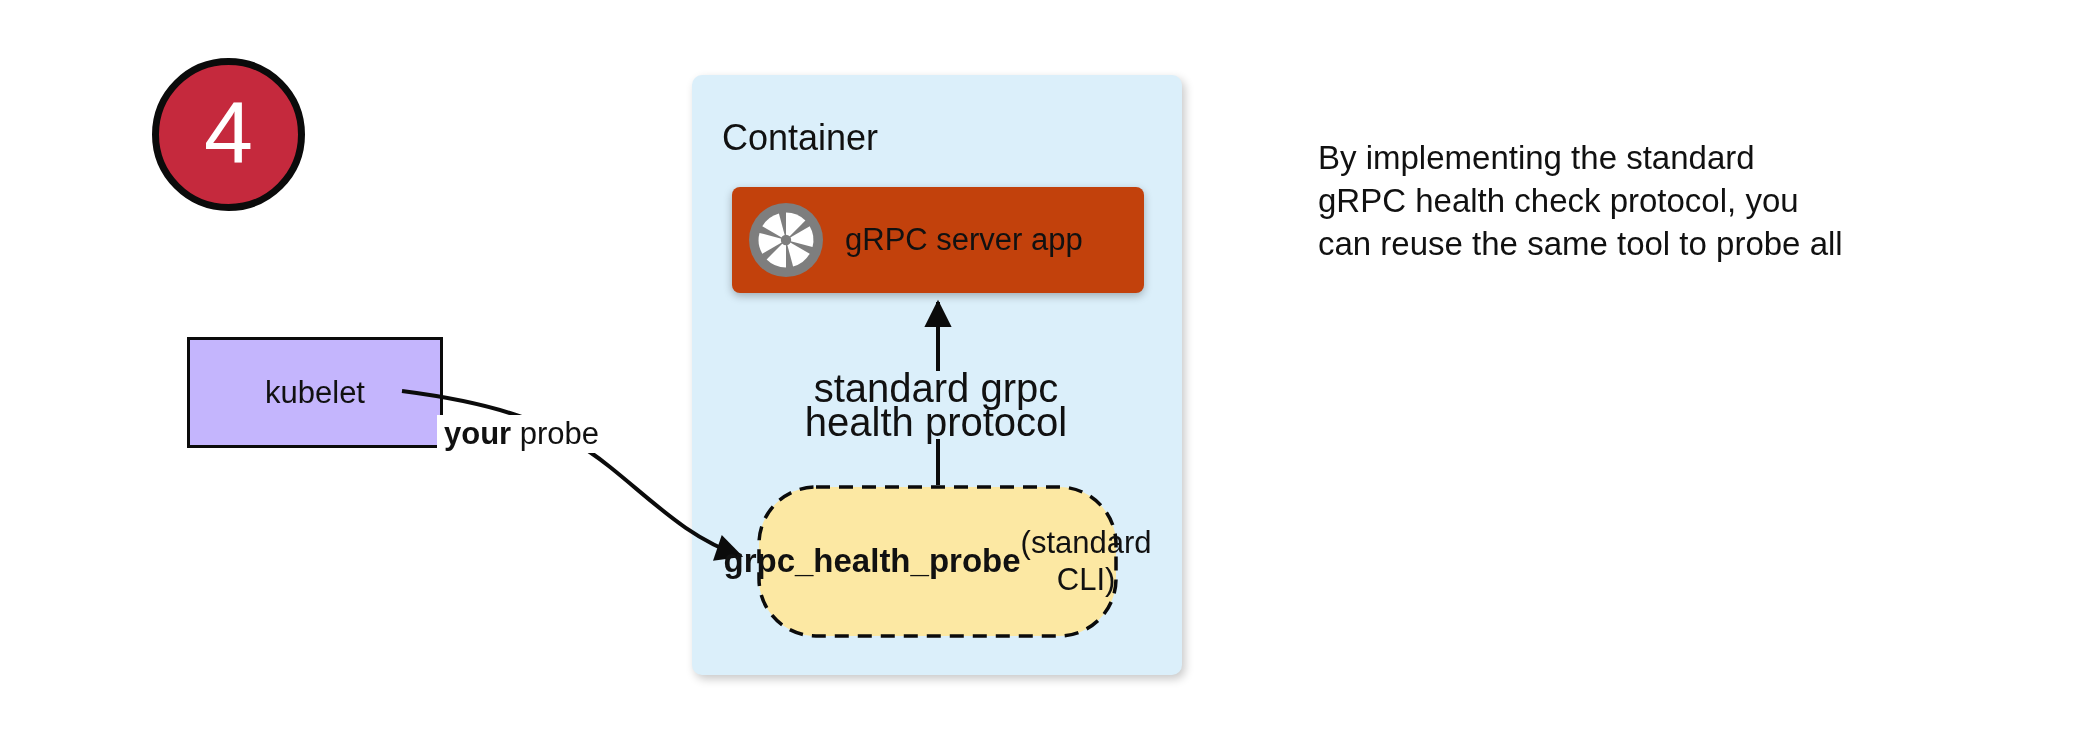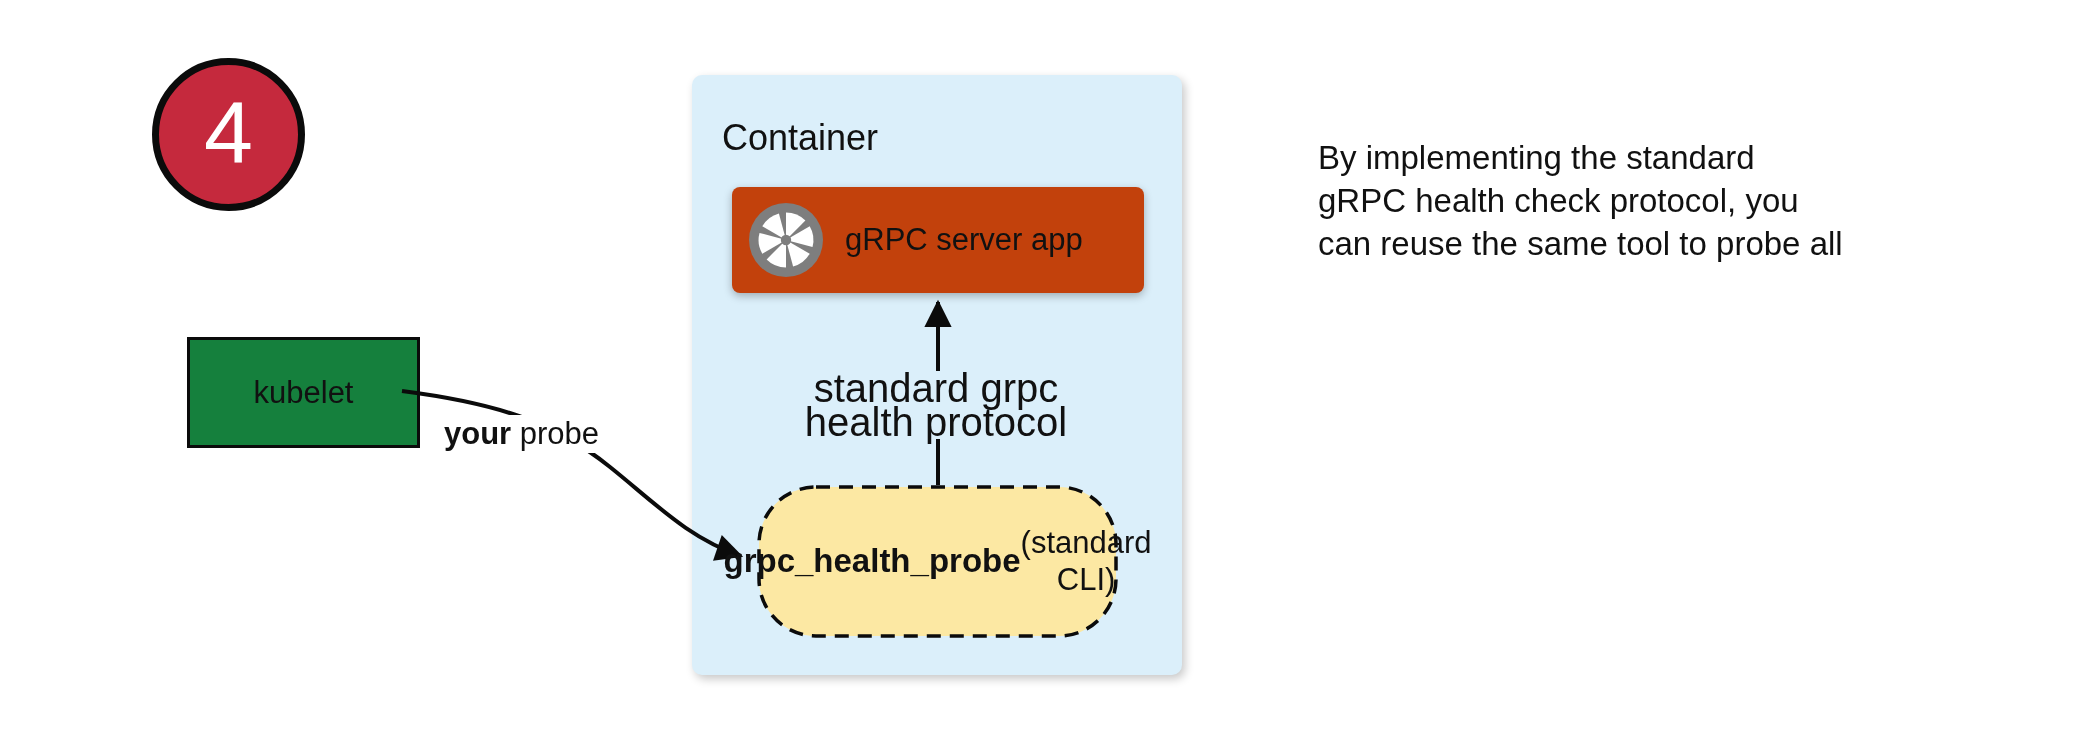--- a/index.html
+++ b/index.html
@@ -6,22 +6,22 @@
   body{width:2100px;height:750px;position:relative;overflow:hidden;
        font-family:"Liberation Sans",sans-serif;color:#111;}
 
   
   .badge{position:absolute;left:152px;top:58px;width:153px;height:153px;
          box-sizing:border-box;border:7px solid #0b0b0b;border-radius:50%;
          background:#C5293D;display:flex;align-items:center;justify-content:center;}
   .badge span{color:#fff;font-size:88px;line-height:1;transform:translateY(-2px);}
 
   
-  .kubelet{position:absolute;left:187px;top:337px;width:233px;height:111px;
-           box-sizing:border-box;border:3px solid #0b0b0b;background:#15803d;
+  .kubelet{position:absolute;left:187px;top:337px;width:256px;height:111px;
+           box-sizing:border-box;border:3px solid #0b0b0b;background:#c4b5fd;
            display:flex;align-items:center;justify-content:center;font-size:31px;}
 
   
   .container-box{position:absolute;left:692px;top:75px;width:490px;height:600px;
                  background:#DBEFFA;border-radius:10px;
                  box-shadow:3px 4px 10px rgba(0,0,0,0.22);}
   .container-title{position:absolute;left:30px;top:42px;font-size:36px;}
 
   
   .server-box{position:absolute;left:40px;top:112px;width:412px;height:106px;

